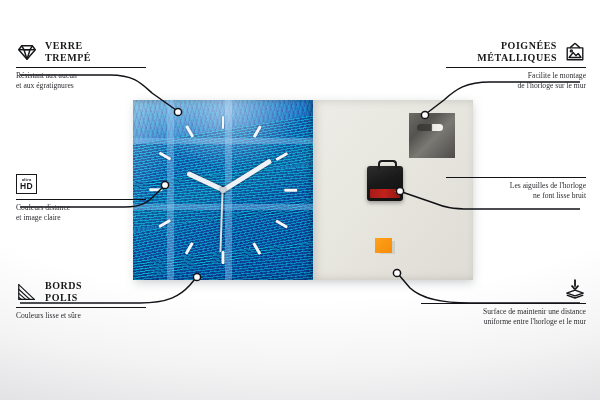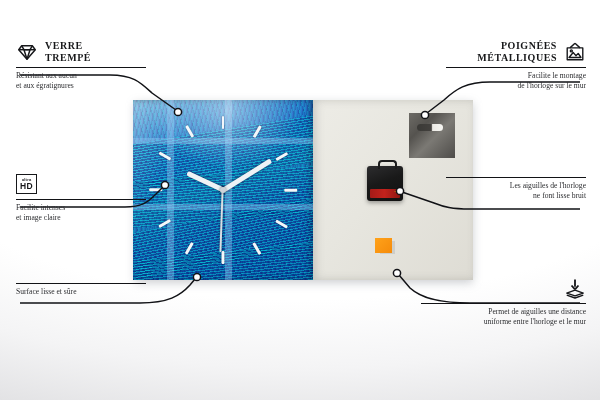--- a/index.html
+++ b/index.html
@@ -235,27 +235,40 @@
   <div class="callout left" style="left:16px; top:174px; width:130px">
     <div class="co-head">
       <span class="ico">
         <span class="hdbadge">
           <span class="u">ultra</span>
           <span class="h">HD</span>
         </span>
       </span>
     </div>
     <div class="co-rule" style="width:130px"></div>
-    <div class="co-sub">Facilite intenses
+    <div class="co-sub">Couleurs distance
 et image claire</div>
   </div>
 
   <div class="callout left" style="left:16px; top:280px; width:130px">
+    <div class="co-head">
+      <span class="ico">
+        <svg viewBox="0 0 24 24" fill="none" stroke="currentColor" stroke-width="1.3" stroke-linecap="round">
+          <path d="M3 4 L20 20"></path>
+            <path d="M3 9 L15 20"></path>
+          <path d="M3 13.5 L10.5 20"></path>
+            <path d="M3 18 L5.5 20"></path>
+          <path d="M3 4 V20 H20"></path>
+        </svg>
+      </span>
+      <div class="co-title">BORDS
+POLIS</div>
+    </div>
     <div class="co-rule" style="width:130px"></div>
-    <div class="co-sub">Surface lisse et sûre</div>
+    <div class="co-sub">Couleurs lisse et sûre</div>
   </div>
 
   <div class="callout right" style="right:14px; top:40px; width:140px">
     <div class="co-head">
       <div class="co-title">POIGNÉES
 MÉTALLIQUES</div>
       <span class="ico">
         <svg viewBox="0 0 24 24" fill="none" stroke="currentColor" stroke-width="1.5" stroke-linejoin="round">
           <rect x="3.5" y="7.5" width="17" height="13"></rect>
           <path d="M12 2.5 L6.5 7.5 M12 2.5 L17.5 7.5"></path>
@@ -279,17 +292,17 @@
     <div class="co-head">
       <span class="ico">
         <svg viewBox="0 0 24 24" fill="none" stroke="currentColor" stroke-width="1.5" stroke-linejoin="round">
           <path d="M12 1.5 V9.5 M12 12.5 L8.2 8.2 M12 12.5 L15.8 8.2" stroke-width="2"></path>
           <path d="M12 13.2 L21 16.4 L12 19.6 L3 16.4 Z"></path>
           <path d="M3 18.6 L12 21.8 L21 18.6"></path>
         </svg>
       </span>
     </div>
     <div class="co-rule" style="width:165px; margin-left:auto"></div>
-    <div class="co-sub">Permet de aiguilles une distance
+    <div class="co-sub">Surface de maintenir une distance
 uniforme entre l'horloge et le mur</div>
   </div>
 
 </div>
 
 </body></html>

